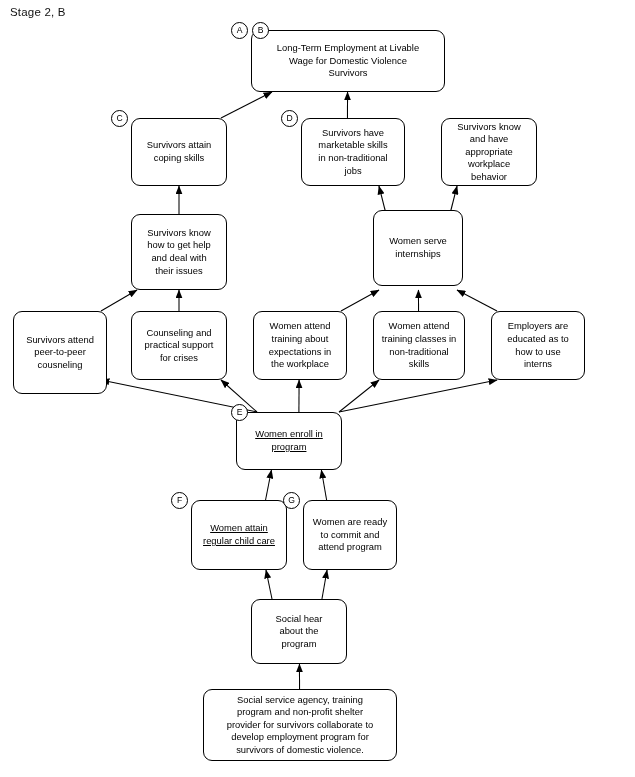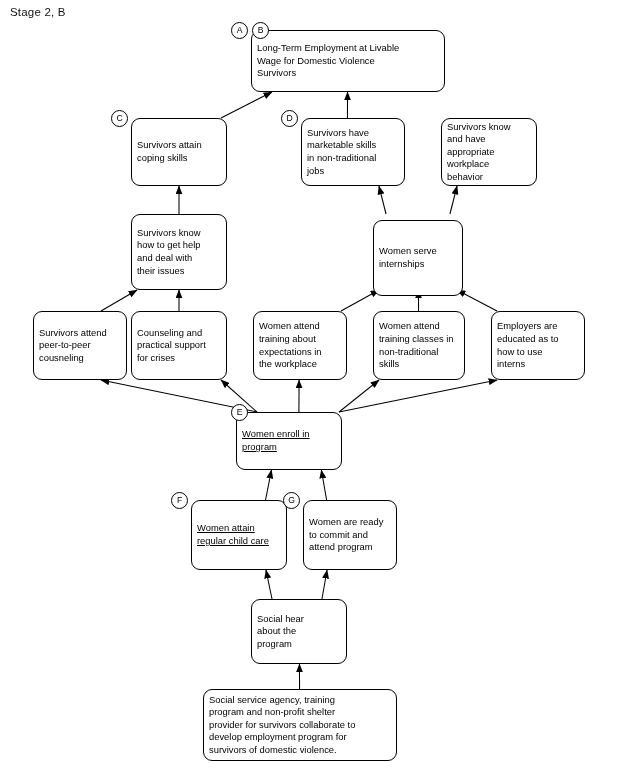--- a/index.html
+++ b/index.html
@@ -34,21 +34,21 @@
   }
   .node {
     position: absolute;
     box-sizing: border-box;
     border: 1px solid #000000;
     border-radius: 9px;
     background: #ffffff;
     display: flex;
     align-items: center;
     justify-content: center;
-    text-align: left;
+    text-align: center;
     font-size: 9.4px;
     line-height: 12.6px;
     color: #000000;
     padding: 16px 5px;
     z-index: 2;
   }
   .node-text {
     display: block;
     width: 100%;
     white-space: pre-line;
@@ -132,25 +132,25 @@
 appropriate
 workplace
 behavior</span>
       </div>
       <div class="node" style="left: 131px; top: 214px; width: 96px; height: 76px;">
         <span class="node-text">Survivors know
 how to get help
 and deal with
 their issues</span>
       </div>
-      <div class="node" style="left: 373px; top: 220px; width: 90px; height: 76px;">
+      <div class="node" style="left: 373px; top: 210px; width: 90px; height: 76px;">
         <span class="node-text">Women serve
 internships</span>
       </div>
-      <div class="node" style="left: 13px; top: 311px; width: 94px; height: 69px; margin-left: 20px;">
+      <div class="node" style="left: 13px; top: 311px; width: 94px; height: 83px;">
         <span class="node-text">Survivors attend
 peer-to-peer
 cousneling</span>
       </div>
       <div class="node" style="left: 131px; top: 311px; width: 96px; height: 69px;">
         <span class="node-text">Counseling and
 practical support
 for crises</span>
       </div>
       <div class="node" style="left: 253px; top: 311px; width: 94px; height: 69px;">

